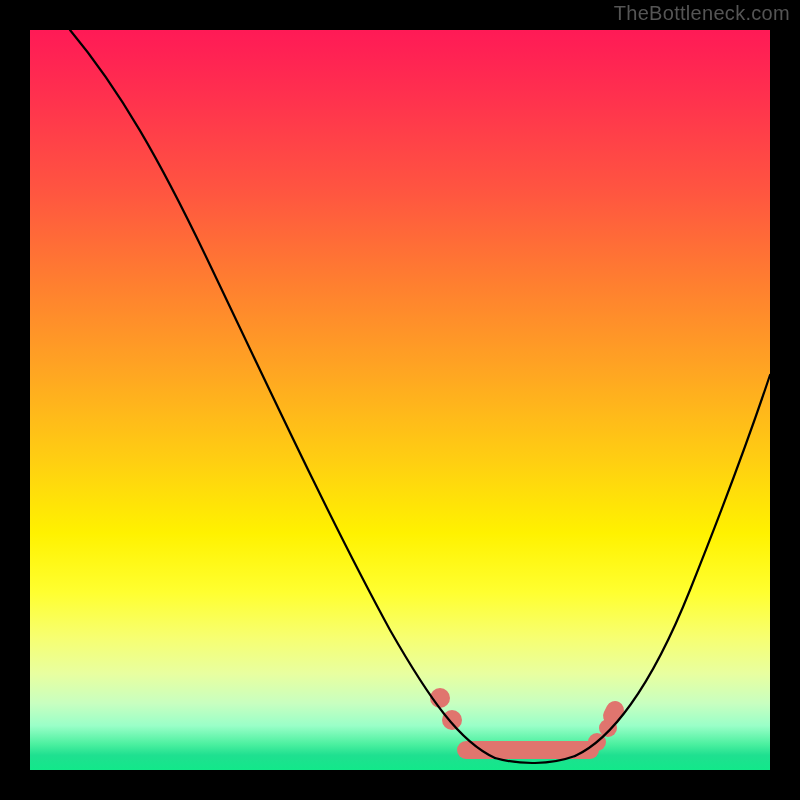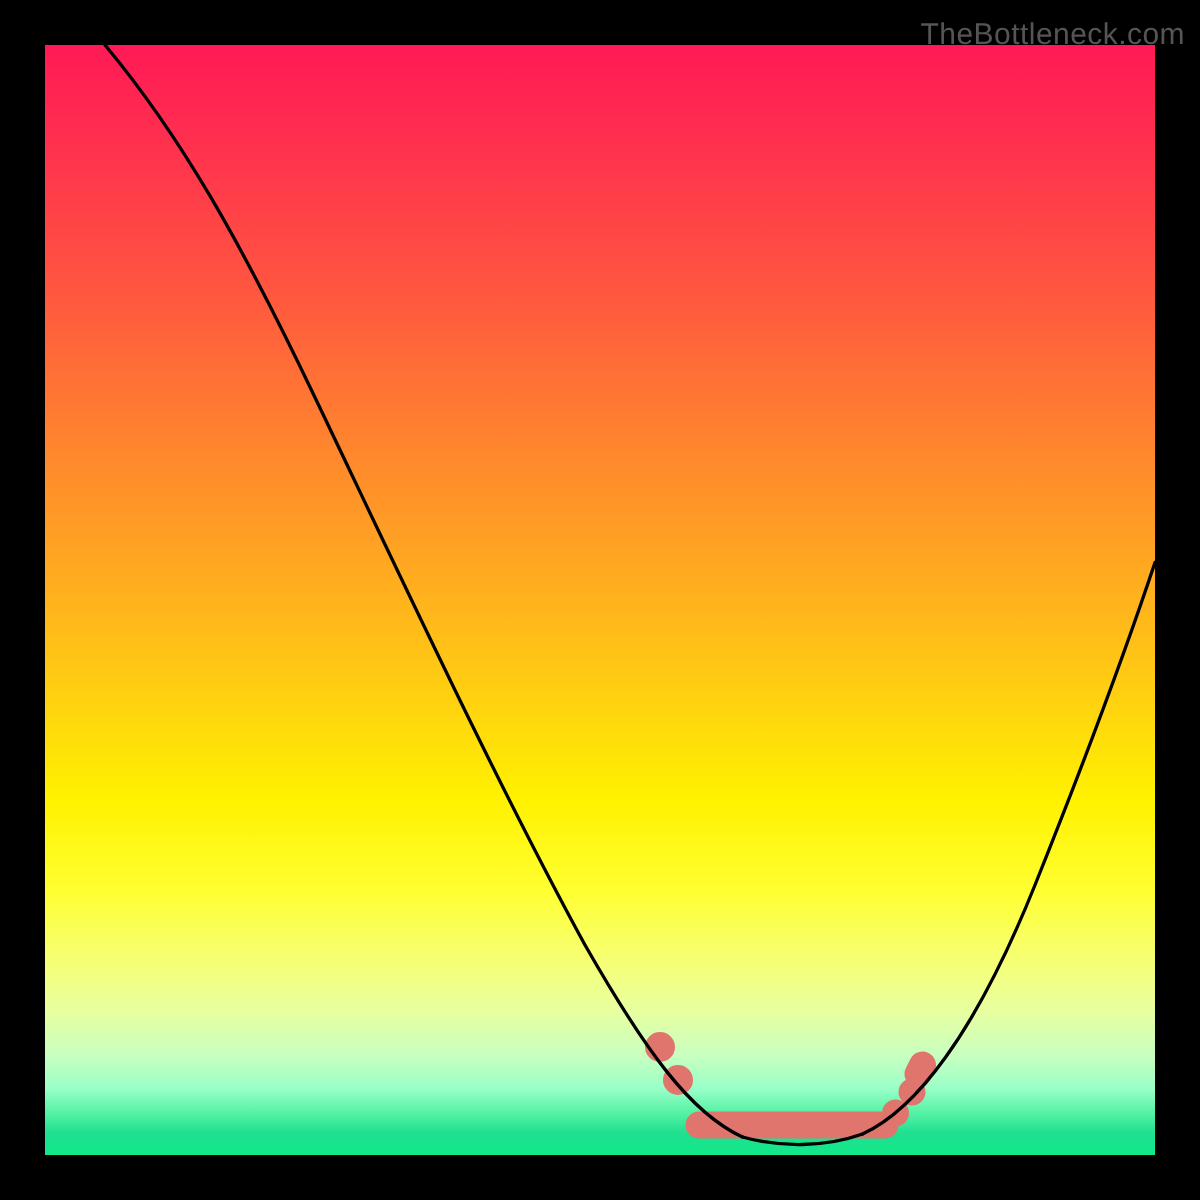--- a/index.html
+++ b/index.html
@@ -14,21 +14,21 @@
   .frame {
     position: absolute;
     left: 0;
     top: 0;
     width: 800px;
     height: 800px;
     background: #000;
   }
   .watermark {
     position: absolute;
-    top: 12px;
+    top: 2px;
     right: 10px;
     color: #555;
     font-size: 20px;
     font-weight: 500;
     letter-spacing: 0.3px;
   }
   .plot {
     position: absolute;
     left: 30px;
     top: 30px;

